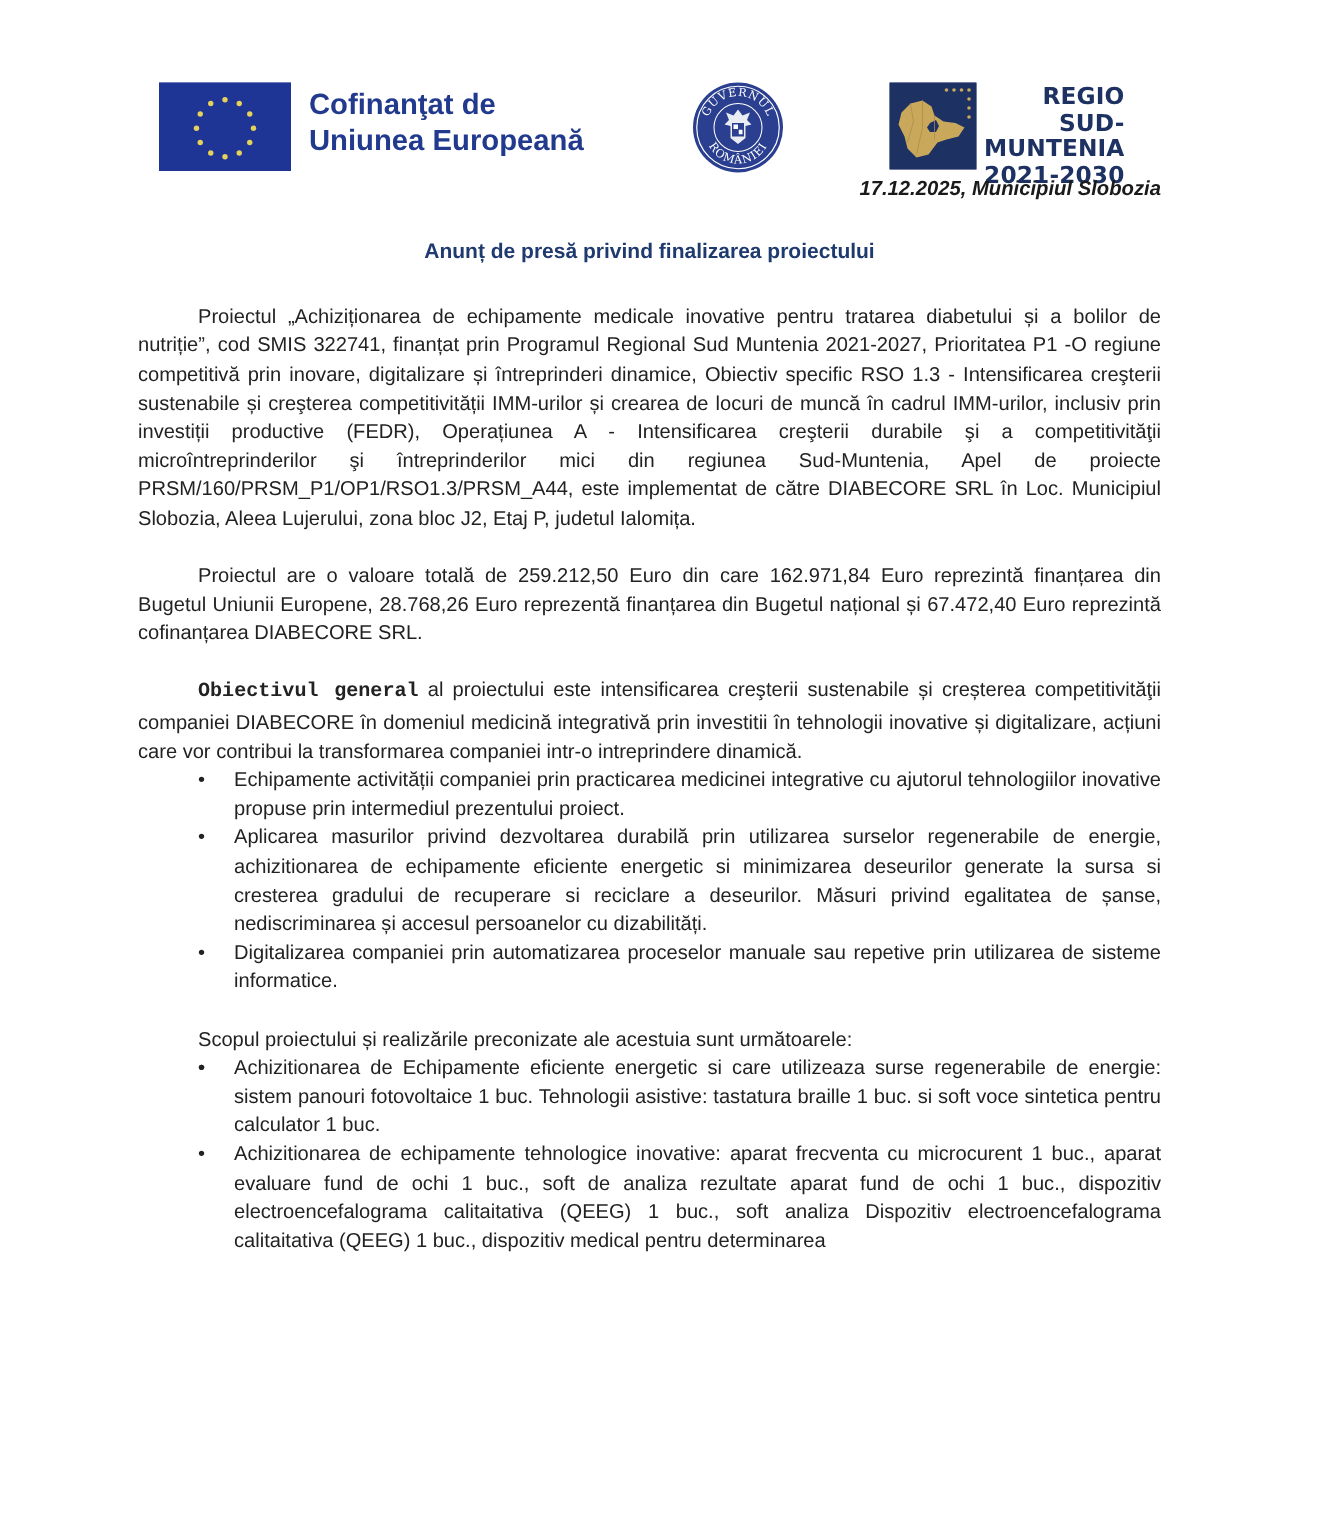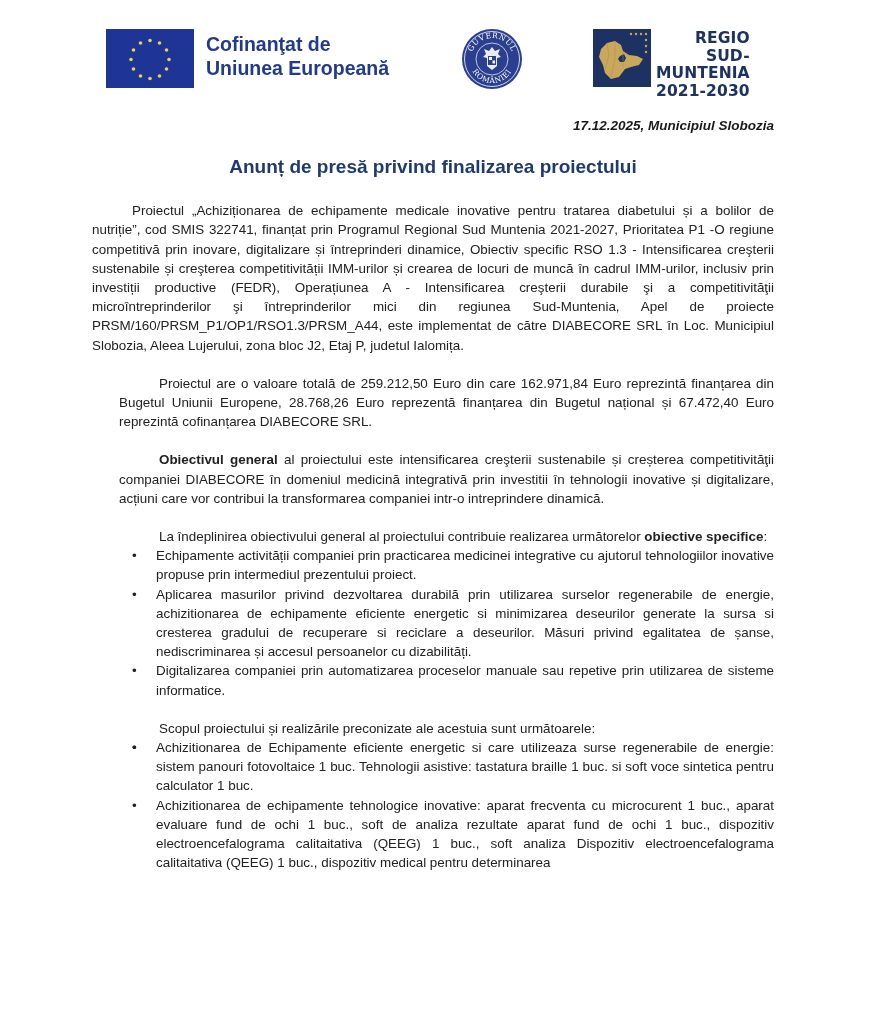--- a/index.html
+++ b/index.html
@@ -1,36 +1,36 @@
 <!DOCTYPE html>
 <html><head>
   <meta charset="utf-8">
   <style>
     html, body { margin: 0; padding: 0; background: #ffffff; }
     body { width: 895px; height: 1024px; overflow: hidden; position: relative; font-family: "Liberation Sans", sans-serif; color: #1a1a1a; }
-    .header { position: absolute; top: 28px; left: 0; width: 745px; height: 64px; }
+    .header { position: absolute; top: 54px; left: 0; width: 745px; height: 64px; }
     .eu-flag { position: absolute; left: 106px; top: 1px; width: 88px; height: 59px; background: #1f3596; }
     .eu-flag svg { width: 100%; height: 100%; display: block; }
     .eu-text { position: absolute; left: 206px; top: 4px; color: #223a8e; font-weight: bold; font-size: 19.5px; line-height: 24px; font-family: "Liberation Sans", sans-serif; }
     .gov-seal { position: absolute; left: 461px; top: 0px; width: 62px; height: 62px; }
     .regio-logo { position: absolute; left: 593px; top: 1px; width: 58px; height: 58px; background: #1d3263; }
     .regio-logo svg { width: 100%; height: 100%; display: block; }
     .regio-text { position: absolute; left: 656px; top: 2px; color: #1d3263; font-weight: bold; font-size: 15.5px; line-height: 17.5px; font-family: "DejaVu Sans", sans-serif; letter-spacing: 0.1px; text-align: right; }
 
     .doc { position: absolute; left: 92px; top: 110px; width: 682px; font-family: "Liberation Sans", sans-serif; font-size: 13.4px; line-height: 19.2px; color: #222; }
     .date { text-align: right; font-style: italic; font-weight: bold; margin-top: 6px; font-size: 13.5px; color: #1a1a1a; }
-    .title-block { text-align: center; color: #1f3a6e; font-weight: bold; font-size: 19px; line-height: 22px; margin-top: 21px; }
+    .title-block { text-align: center; color: #1f3a6e; font-weight: bold; font-size: 14px; line-height: 22px; margin-top: 21px; }
     .title-block .sub { font-style: italic; }
     p { margin: 0; text-align: justify; }
     .indent { text-indent: 40px; }
-    .gap { margin-top: 19px; margin-left: 27px; }
+    .gap { margin-top: 19px; }
     ul { margin: 0; padding: 0; list-style: none; }
     li { position: relative; padding-left: 64px; text-align: justify; }
     li .bullet { position: absolute; left: 40px; top: 0; }
-    b { font-weight: bold; }
+    b { font-weight: bold; font-family: Liberation Mono, monospace; }
   </style>
 </head>
 <body>
 
 <div class="header">
   <div class="eu-flag">
     <svg viewBox="0 0 88 59" xmlns="http://www.w3.org/2000/svg">
       <rect width="88" height="59" fill="#1f3596"></rect>
       <g fill="#e6d15a">
         <circle cx="44" cy="11.5" r="1.8"></circle>
@@ -106,21 +106,20 @@
     <div>Anunț de presă privind finalizarea proiectului</div>
   </div>
 
   <p class="indent" style="margin-top:23px;">Proiectul „Achiziționarea de echipamente medicale inovative pentru tratarea diabetului și a bolilor de nutriție”, cod SMIS 322741, finanțat prin Programul Regional Sud Muntenia 2021-2027, Prioritatea P1 -O regiune competitivă prin inovare, digitalizare și întreprinderi dinamice, Obiectiv specific RSO 1.3 - Intensificarea creşterii sustenabile și creşterea competitivității IMM-urilor și crearea de locuri de muncă în cadrul IMM-urilor, inclusiv prin investiții productive (FEDR), Operațiunea A - Intensificarea creşterii durabile şi a competitivităţii microîntreprinderilor şi întreprinderilor mici din regiunea Sud-Muntenia, Apel de proiecte PRSM/160/PRSM_P1/OP1/RSO1.3/PRSM_A44, este implementat de către DIABECORE SRL în Loc. Municipiul Slobozia, Aleea Lujerului, zona bloc J2, Etaj P, judetul Ialomița.</p>
 
   <p class="indent gap">Proiectul are o valoare totală de 259.212,50 Euro din care 162.971,84 Euro reprezintă finanțarea din Bugetul Uniunii Europene, 28.768,26 Euro reprezentă finanțarea din Bugetul național și 67.472,40 Euro reprezintă cofinanțarea DIABECORE SRL.</p>
 
 
   <p class="indent gap"><b>Obiectivul general</b><span> al proiectului este intensificarea creşterii sustenabile și creșterea competitivităţii companiei DIABECORE în domeniul medicină integrativă prin investitii în tehnologii inovative și digitalizare, acțiuni care vor contribui la transformarea companiei intr-o intreprindere dinamică.</span></p>
 
-  <p class="indent gap"><span>La îndeplinirea obiectivului general al proiectului contribuie realizarea următorelor </span><b>obiective specifice</b><span>:</span></p>
 
   <ul>
     <li><span class="bullet">•</span><span>Echipamente activității companiei prin practicarea medicinei integrative cu ajutorul tehnologiilor inovative propuse prin intermediul prezentului proiect.</span></li>
     <li><span class="bullet">•</span><span>Aplicarea masurilor privind dezvoltarea durabilă prin utilizarea surselor regenerabile de energie, achizitionarea de echipamente eficiente energetic si minimizarea deseurilor generate la sursa si cresterea gradului de recuperare si reciclare a deseurilor. Măsuri privind egalitatea de șanse, nediscriminarea și accesul persoanelor cu dizabilități.</span></li>
     <li><span class="bullet">•</span><span>Digitalizarea companiei prin automatizarea proceselor manuale sau repetive prin utilizarea de sisteme informatice.</span></li>
   </ul>
 
   <p class="gap" style="padding-left:40px;">Scopul proiectului și realizările preconizate ale acestuia sunt următoarele:</p>
 
   <ul>

